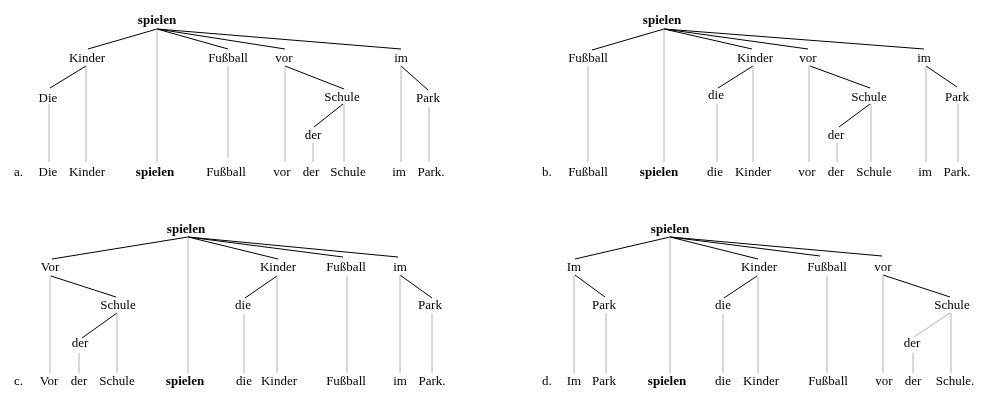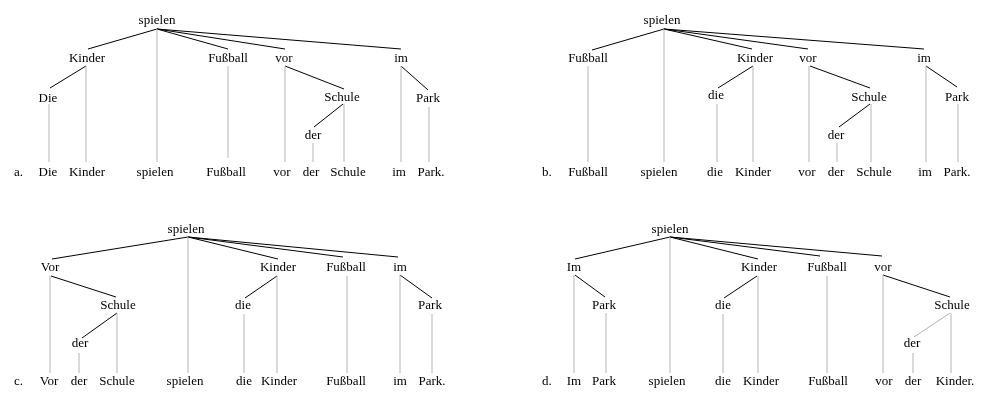--- a/index.html
+++ b/index.html
@@ -1,20 +1,20 @@
 <!DOCTYPE html>
 <html><head>
 <meta charset="utf-8">
 <style>
   html, body { margin:0; padding:0; background:#ffffff; }
   body { width:1005px; height:406px; position:relative; overflow:hidden;
          font-family:"Liberation Serif", "DejaVu Serif", serif; color:#000; }
   svg.trees { position:absolute; left:0; top:0; width:1005px; height:406px; }
   .w { position:absolute; font-size:13px; line-height:14px; white-space:nowrap; transform:translateX(-50%); }
-  .b { font-weight:normal; }
+  .b { font-weight:bold; }
   .lbl { position:absolute; font-size:13px; line-height:14px; }
 </style>
 </head>
 <body>
 
 <svg class="trees" viewBox="0 0 1005 406">
 
   <g>
     <g stroke="#000" stroke-width="1" fill="none">
       <line x1="157" y1="29" x2="88" y2="49"></line>
@@ -194,14 +194,14 @@
 
   <span class="lbl" style="left:542px;top:374px">d.</span>
   <span class="w" style="left:574px;top:374px">Im</span>
   <span class="w" style="left:604px;top:374px">Park</span>
   <span class="w b" style="left:667px;top:374px">spielen</span>
   <span class="w" style="left:723px;top:374px">die</span>
   <span class="w" style="left:761px;top:374px">Kinder</span>
   <span class="w" style="left:828px;top:374px">Fußball</span>
   <span class="w" style="left:884px;top:374px">vor</span>
   <span class="w" style="left:913px;top:374px">der</span>
-  <span class="w" style="left:955px;top:374px">Kinder.</span>
+  <span class="w" style="left:955px;top:374px">Schule.</span>
 </div>
 
 </body></html>

